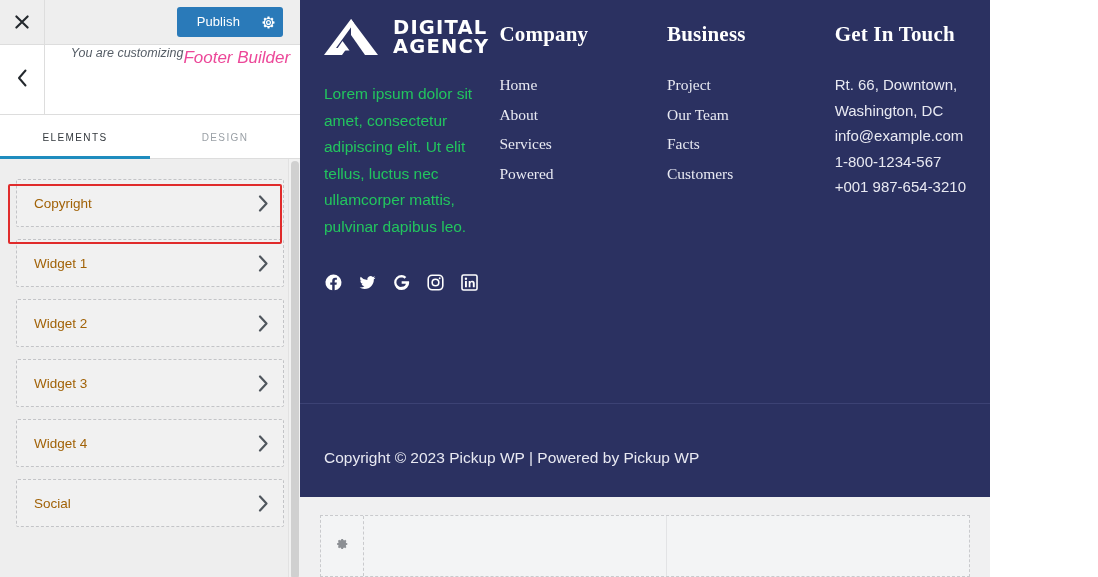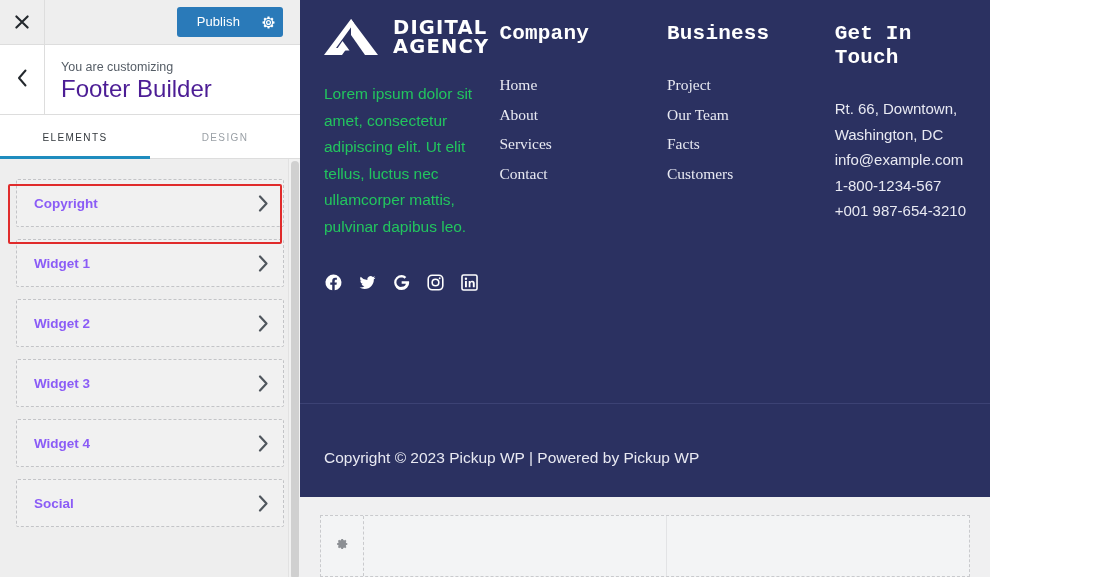--- a/index.html
+++ b/index.html
@@ -52,25 +52,26 @@
     display:flex;align-items:stretch;
     border-bottom:1px solid #dddddd;
     box-sizing:border-box;
   }
   .back-btn{
     width:45px;display:flex;align-items:center;justify-content:center;
     border-right:1px solid #dddddd;box-sizing:border-box;cursor:pointer;
     background:#fff;
   }
   .sb-header-txt{
-    flex:1;display:flex;flex-direction:column;justify-content:center;
+    flex:1;display:flex;flex-direction:row;justify-content:center;
     padding-left:16px;
+    font-style:italic;
   }
   .sb-kicker{font-size:12.5px;color:#555d66;line-height:17px;}
-  .sb-title{font-size:24px;color:#4c1d95;line-height:25px;font-weight:400;}
+  .sb-title{font-size:17px;color:#ec4899;line-height:25px;font-weight:400;}
 
   .sb-tabs{
     height:44px;min-height:44px;display:flex;background:#ffffff;
     border-bottom:1px solid #dddddd;box-sizing:border-box;
   }
   .sb-tab{
     flex:1;display:flex;align-items:center;justify-content:center;
     font-size:10px;letter-spacing:1.4px;color:#9aa0a6;cursor:pointer;
     position:relative;height:44px;box-sizing:border-box;
   }
@@ -83,21 +84,21 @@
     flex:1;background:#eeeeee;overflow:hidden;position:relative;
     padding:14px 16px 0 16px;box-sizing:border-box;
   }
   .elem-row{
     position:relative;height:48px;margin-bottom:12px;
     background:#f1f1f1;border:1px dashed #c3c4c7;border-radius:2px;
     display:flex;align-items:center;justify-content:space-between;
     padding:0 14px 0 17px;box-sizing:border-box;cursor:pointer;
   }
   .elem-row.first{margin-top:6px;}
-  .elem-label{font-size:13.5px;color:#8b5cf6;font-weight:bold;}
+  .elem-label{font-size:13.5px;color:#a16207;}
   .chev{display:flex;align-items:center;}
   .highlight-box{
     position:absolute;left:8px;top:184px;width:274px;height:60px;
     border:2px solid #e02b2b;border-radius:2px;pointer-events:none;z-index:30;
     box-sizing:border-box;
   }
 
   
   .sb-scrollbar{
     position:absolute;top:0;right:0;width:12px;height:100%;
@@ -132,21 +133,21 @@
   .brand-para{
     color:#22c55e;font-size:15.5px;line-height:26.5px;margin-top:25px;
     max-width:150px;
   }
   .social-row{display:flex;gap:15px;margin-top:33px;}
   .social-row svg{display:block;}
 
   .col-head{
     color:#ffffff;font-weight:bold;font-size:21px;line-height:24px;
     letter-spacing:.2px;margin-top:8px;margin-bottom:26px;
-    font-family:Liberation Mono, monospace;
+    font-family:Liberation Serif, serif;
   }
   .link-list{list-style:none;margin:0;padding:0;}
   .link-list li{margin-bottom:4px;font-family:Liberation Serif, serif;}
   .link-list a{
     color:#e8e9f2;font-size:15.5px;line-height:25.5px;text-decoration:none;
     display:inline-block;
   }
   .contact-list{list-style:none;margin:0;padding:0;}
   .contact-list li{
     color:#e8e9f2;font-size:15px;line-height:25.5px;white-space:nowrap;
@@ -348,21 +349,21 @@
             </a>
           </div>
         </div>
 
         <div class="col-links">
           <div class="col-head">Company</div>
           <ul class="link-list">
             <li><a href="#">Home</a></li>
             <li><a href="#">About</a></li>
             <li><a href="#">Services</a></li>
-            <li><a href="#">Contact</a></li>
+            <li><a href="#">Powered</a></li>
           </ul>
         </div>
 
         <div class="col-links">
           <div class="col-head">Business</div>
           <ul class="link-list">
             <li><a href="#">Project</a></li>
             <li><a href="#">Our Team</a></li>
             <li><a href="#">Facts</a></li>
             <li><a href="#">Customers</a></li>

